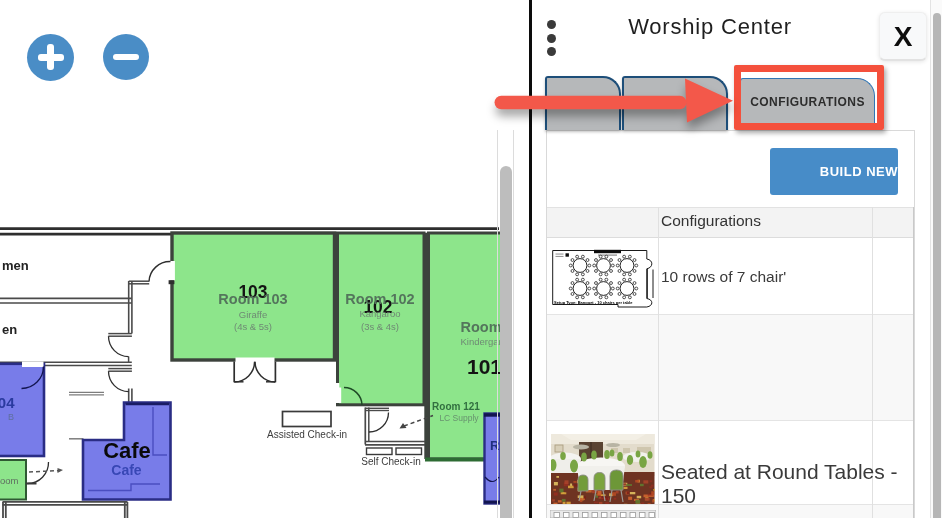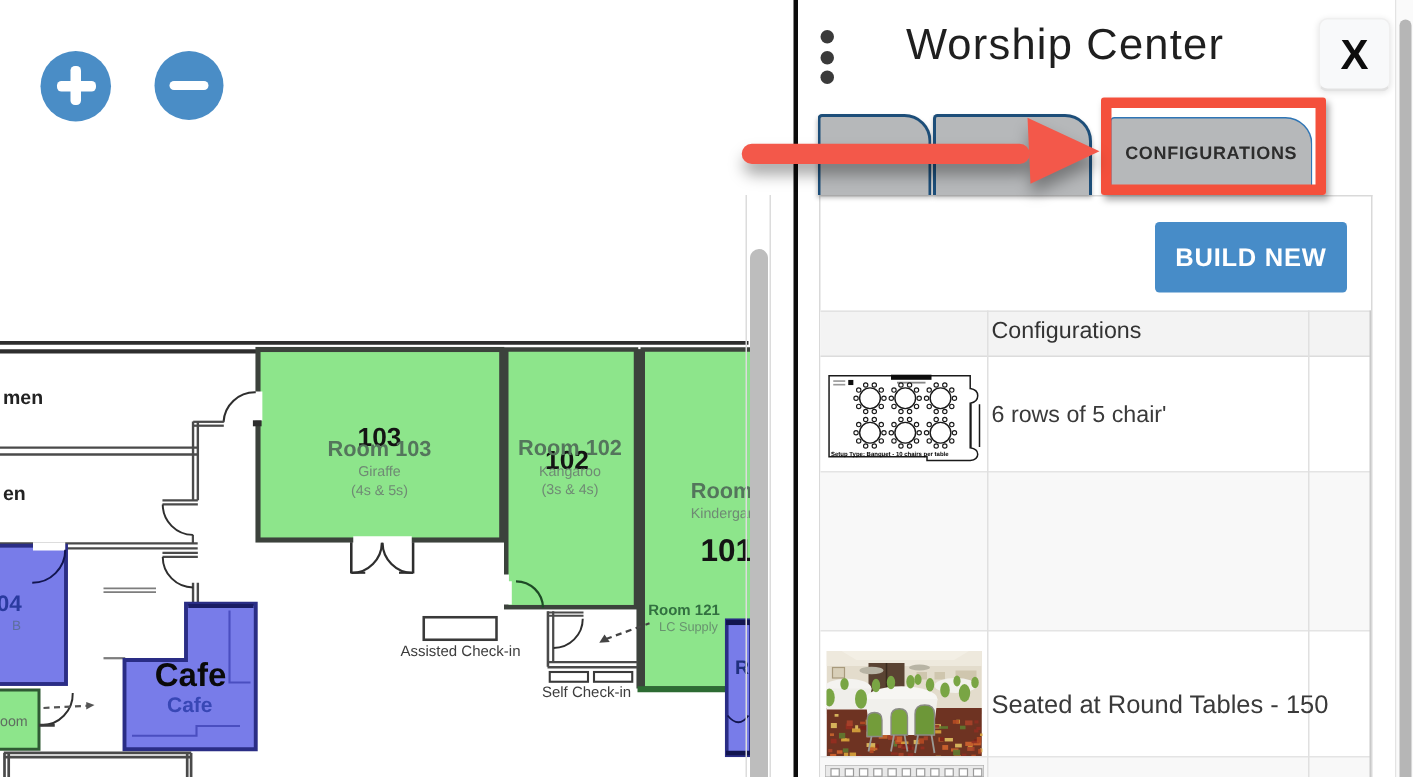--- a/index.html
+++ b/index.html
@@ -198,62 +198,62 @@
 <div class="abs" style="left:103px;top:34px;width:46px;height:46px;border-radius:50%;background:#4a8dc6;z-index:50">
   <div class="abs" style="left:10px;top:19.8px;width:26px;height:6.5px;background:#ffffff;border-radius:3px"></div>
 </div>
 
 <div class="abs" style="left:529px;top:0;width:3.2px;height:518px;background:#0c0c0c;z-index:6"></div>
 
 <div class="abs" style="left:547px;top:20.3px;width:9px;height:9px;border-radius:50%;background:#3a3a3a;z-index:10"></div>
 <div class="abs" style="left:547px;top:33.9px;width:9px;height:9px;border-radius:50%;background:#3a3a3a;z-index:10"></div>
 <div class="abs" style="left:547px;top:47.4px;width:9px;height:9px;border-radius:50%;background:#3a3a3a;z-index:10"></div>
 
-<div class="abs" style="left:535px;top:14px;width:350px;text-align:center;font-size:29px;letter-spacing:0.8px;color:#1f1f1f;z-index:10;white-space:nowrap">Worship Center</div>
+<div class="abs" style="left:535px;top:14px;width:350px;text-align:center;font-size:22px;letter-spacing:0.8px;color:#1f1f1f;z-index:10;white-space:nowrap">Worship Center</div>
 
 <div class="abs" style="left:879px;top:12px;width:48px;height:49px;background:#f8f9fa;border:1px solid #efefef;border-bottom:2px solid #e2e2e2;border-radius:6px;box-shadow:0 1px 4px rgba(0,0,0,0.10);z-index:10;text-align:center;line-height:47px;font-size:28px;font-weight:600;color:#0d0d0d">X</div>
 
 <div class="abs" style="left:545.5px;top:129.5px;width:369px;height:389px;background:#ffffff;border:1px solid #d9d9d9;border-bottom:none;z-index:9"></div>
 
 <div class="abs" style="left:545px;top:75.5px;width:75.5px;height:54.5px;background:#b6b8ba;border:2px solid #1d4e79;border-bottom:none;border-radius:3px 18px 0 0;z-index:10;box-shadow:0 2px 3px rgba(0,0,0,0.25)"></div>
 
 <div class="abs" style="left:621.5px;top:75.5px;width:106px;height:54.5px;background:#b6b8ba;border:2px solid #1d4e79;border-bottom:none;border-radius:3px 18px 0 0;z-index:10;box-shadow:0 2px 3px rgba(0,0,0,0.25)"></div>
 
 <div class="abs" style="left:740px;top:77.5px;width:135px;height:52.5px;background:#b6b8ba;border:1.5px solid #2f75b5;border-bottom:none;border-radius:3px 18px 0 0;z-index:10;text-align:center;line-height:46px;font-size:12px;font-weight:bold;letter-spacing:0.45px;color:#2d2d2d">CONFIGURATIONS</div>
 
 <div class="abs" style="left:734px;top:64.5px;width:150px;height:65.5px;border:7px solid #f4503c;border-radius:2px;box-shadow:2px 3px 5px rgba(0,0,0,0.35);z-index:12"></div>
 
 <svg class="abs" style="left:480px;top:70px;z-index:30;filter:drop-shadow(1px 7px 5px rgba(0,0,0,0.35))" width="270" height="65" viewBox="0 0 270 65">
   <rect x="14.5" y="25.8" width="192" height="13.5" rx="6.7" fill="#f3584a"></rect>
   <polygon points="205,8.5 253,30.8 207,52.5" fill="#f3584a"></polygon>
 </svg>
 
-<div class="abs" style="left:770px;top:148px;width:128px;height:47px;background:#478cc8;border-radius:3px;z-index:11;text-align:center;line-height:47px;font-size:17px;font-weight:bold;letter-spacing:0.5px;color:#ffffff">BUILD NEW</div>
+<div class="abs" style="left:770px;top:148px;width:128px;height:47px;background:#478cc8;border-radius:3px;z-index:11;text-align:right;line-height:47px;font-size:13px;font-weight:bold;letter-spacing:0.5px;color:#ffffff">BUILD NEW</div>
 
 <div class="abs" style="left:546.5px;top:206.5px;width:367px;height:311.5px;z-index:11;background:#ffffff">
 
   <div class="abs" style="left:0;top:0;width:367px;height:31px;background:#f3f3f3;border-top:1px solid #e2e2e2;border-bottom:1px solid #dcdcdc"></div>
   <div class="abs" style="left:114.5px;top:5.5px;font-size:15.5px;color:#333333">Configurations</div>
 
   <div class="abs" style="left:0;top:107px;width:367px;height:106px;background:#f8f8f8"></div>
 
   <div class="abs" style="left:0;top:297px;width:367px;height:14.5px;background:#f8f8f8"></div>
 
   <div class="abs" style="left:0;top:107px;width:367px;height:1px;background:#e4e4e4"></div>
   <div class="abs" style="left:0;top:213px;width:367px;height:1px;background:#e4e4e4"></div>
   <div class="abs" style="left:0;top:297px;width:367px;height:1px;background:#e4e4e4"></div>
 
   <div class="abs" style="left:111.5px;top:0;width:1px;height:311px;background:#e0e0e0"></div>
   <div class="abs" style="left:325.5px;top:0;width:1px;height:311px;background:#e0e0e0"></div>
   <div class="abs" style="left:366px;top:0;width:1.4px;height:311px;background:#c9c9c9"></div>
 
-  <div class="abs" style="left:114.5px;top:61.5px;font-size:15.5px;color:#3a3a3a">6 rows of 5 chair'</div>
-
-
-  <div class="abs" style="left:114.5px;top:253px;font-size:17px;color:#3a3a3a">Seated at Round Tables - 150</div>
+  <div class="abs" style="left:114.5px;top:61.5px;font-size:15.5px;color:#3a3a3a">10 rows of 7 chair'</div>
+
+
+  <div class="abs" style="left:114.5px;top:253px;font-size:21px;color:#3a3a3a">Seated at Round Tables - 150</div>
 </div>
 
 <svg class="abs" style="left:552px;top:246.5px;z-index:12" width="103" height="61" viewBox="0 0 103 61">
   <defs>
     <g id="tbl">
       <circle r="6.9" fill="#ffffff" stroke="#1a1a1a" stroke-width="0.95"></circle>
       <circle cx="9.30" cy="0.00" r="1.45" fill="#ffffff" stroke="#1a1a1a" stroke-width="0.75"></circle>
       <circle cx="7.52" cy="5.47" r="1.45" fill="#ffffff" stroke="#1a1a1a" stroke-width="0.75"></circle>
       <circle cx="2.87" cy="8.84" r="1.45" fill="#ffffff" stroke="#1a1a1a" stroke-width="0.75"></circle>
       <circle cx="-2.87" cy="8.84" r="1.45" fill="#ffffff" stroke="#1a1a1a" stroke-width="0.75"></circle>

